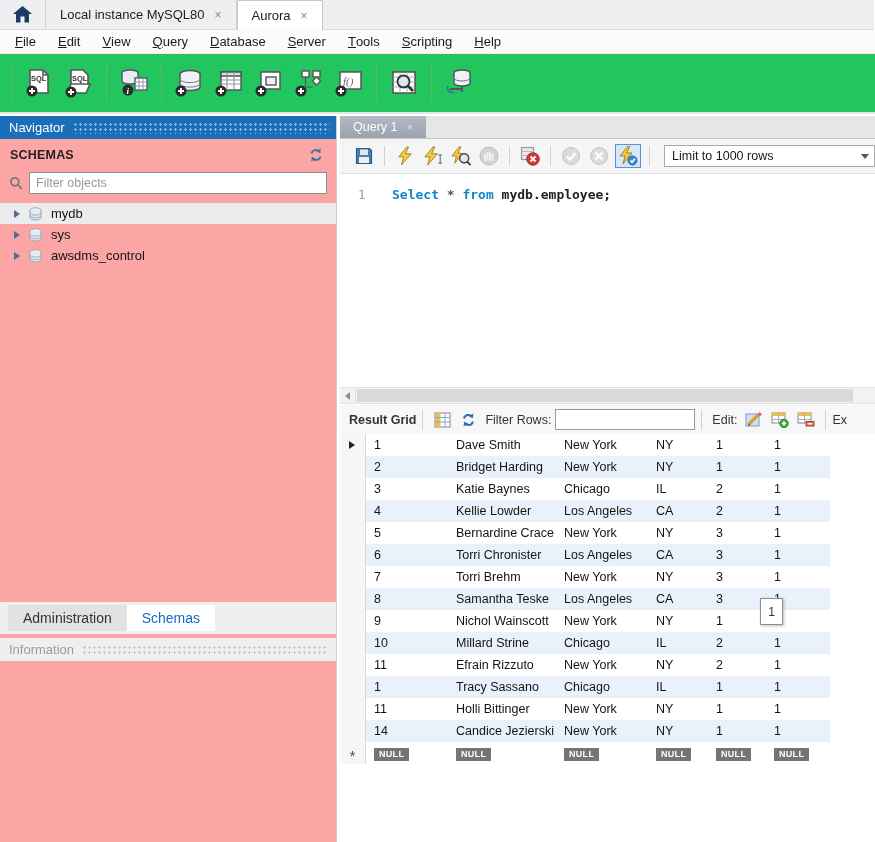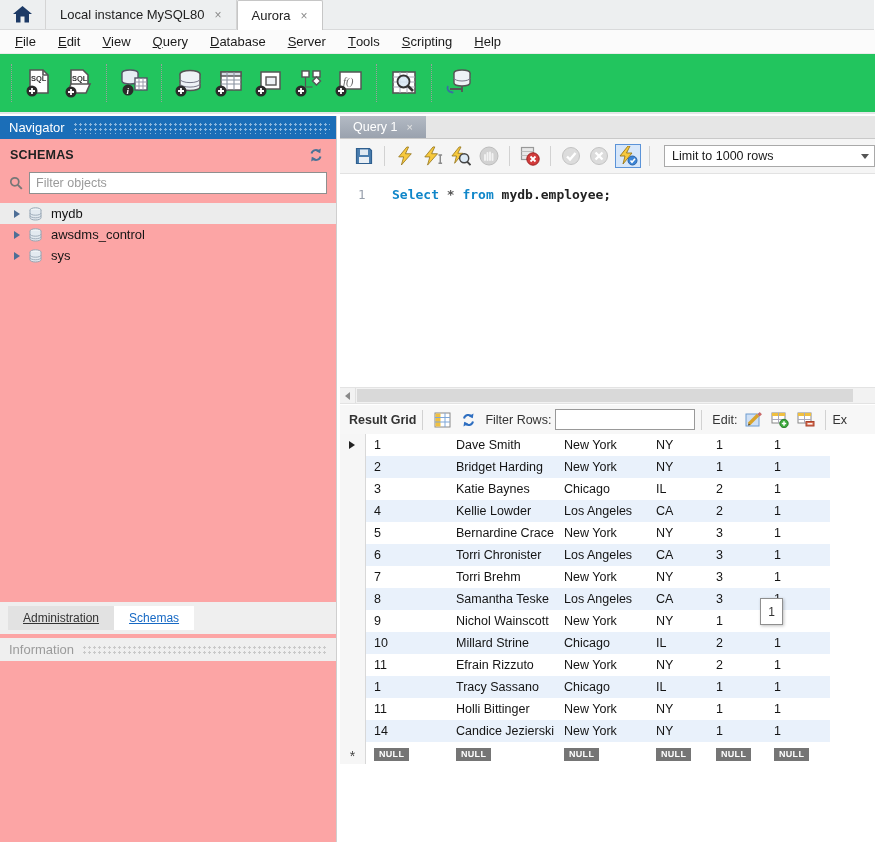--- a/index.html
+++ b/index.html
@@ -32,21 +32,21 @@
   .filter-row { display:flex; align-items:center; margin:7px 9px 0 9px; gap:6px; }
   .filter-input { flex:1; height:22px; border:1px solid #8f8f8f; background:#fff; font-family:"Liberation Sans",sans-serif; font-size:12.5px; padding:2px 6px; color:#333; }
   .filter-input::placeholder { color:#9a9a9a; }
   .tree { margin-top:9px; }
   .tree-item { height:21px; display:flex; align-items:center; padding-left:14px; gap:8px; cursor:default; }
   .tree-item.selected { background:#ececec; }
   .tree-arrow { width:0; height:0; border-top:4.5px solid transparent; border-bottom:4.5px solid transparent; border-left:6.5px solid #4e6e96; }
   .tree-label { font-size:13px; color:#151515; }
 
   .side-tabs { position:absolute; top:486px; left:0; width:100%; height:32px; background:#efefef; display:flex; align-items:center; padding-left:8px; }
-  .side-tab { padding:5px 15px; font-size:12px; color:#333; background:#e2e2e2;text-decoration:underline; }
+  .side-tab { padding:5px 15px; font-size:14px; color:#333; background:#e2e2e2; }
   .side-tab.active { background:#fff; color:#1769c4; }
   .info-header { position:absolute; top:522px; left:0; width:100%; height:23px; background:#efefef; color:#9b9b9b; display:flex; align-items:center; padding-left:9px; }
   .dots-gray { flex:1; height:10px; margin:0 8px; background-image:radial-gradient(#c9c9c9 1px, transparent 1.3px); background-size:5px 5px; }
   .info-body { position:absolute; top:545px; bottom:0; left:0; width:100%; background:#fff; }
   .schema-line { position:absolute; top:57px; left:34px; font-weight:bold; font-size:13.5px; color:#222; }
   .schema-line .green { color:#2e9e4f; }
 
   
   .qpanel { position:absolute; top:116px; left:340px; right:0; bottom:0; background:#fff; }
   .qtab-strip { height:23px; background:#e6e6e6; display:flex; align-items:stretch; border-bottom:1px solid #c9c9c9; }
@@ -269,31 +269,31 @@
     <span class="tree-label">mydb</span>
   </div>
 
   <div class="tree-item">
     <span class="tree-arrow"></span>
     <svg width="15" height="14" viewBox="0 0 14 14">
       <ellipse cx="7" cy="3" rx="5.5" ry="2.2" fill="#eef2f5" stroke="#97a6b4" stroke-width="1"></ellipse>
       <path d="M1.5,3 L1.5,10.8 A5.5,2.2 0 0 0 12.5,10.8 L12.5,3" fill="#e3eaf0" stroke="#97a6b4" stroke-width="1"></path>
       <path d="M1.5,6 A5.5,2.2 0 0 0 12.5,6 M1.5,8.6 A5.5,2.2 0 0 0 12.5,8.6" fill="none" stroke="#97a6b4" stroke-width="0.9"></path>
     </svg>
-    <span class="tree-label">awsdms_control</span>
+    <span class="tree-label">sys</span>
   </div>
 
   <div class="tree-item">
     <span class="tree-arrow"></span>
     <svg width="15" height="14" viewBox="0 0 14 14">
       <ellipse cx="7" cy="3" rx="5.5" ry="2.2" fill="#eef2f5" stroke="#97a6b4" stroke-width="1"></ellipse>
       <path d="M1.5,3 L1.5,10.8 A5.5,2.2 0 0 0 12.5,10.8 L12.5,3" fill="#e3eaf0" stroke="#97a6b4" stroke-width="1"></path>
       <path d="M1.5,6 A5.5,2.2 0 0 0 12.5,6 M1.5,8.6 A5.5,2.2 0 0 0 12.5,8.6" fill="none" stroke="#97a6b4" stroke-width="0.9"></path>
     </svg>
-    <span class="tree-label">sys</span>
+    <span class="tree-label">awsdms_control</span>
   </div>
 </div>
 
   <div class="side-tabs">
     <div class="side-tab">Administration</div>
     <div class="side-tab active">Schemas</div>
   </div>
 
   <div class="info-header">
     <span>Information</span>

